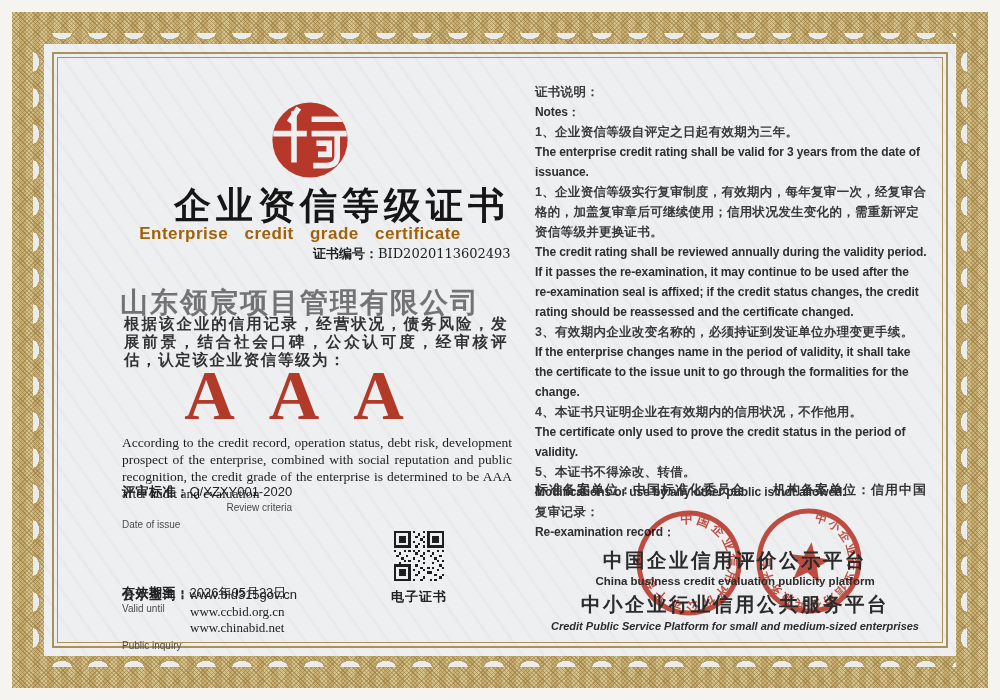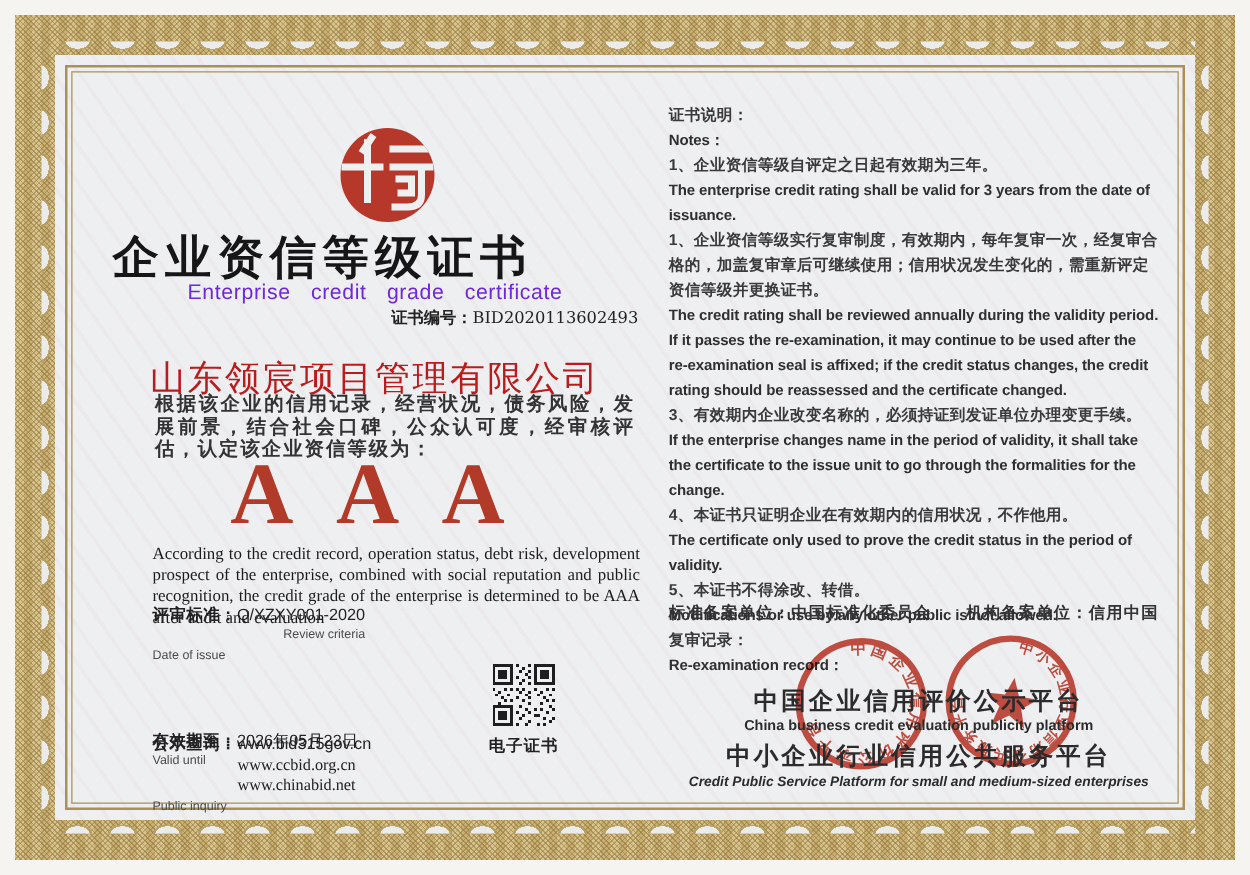--- a/index.html
+++ b/index.html
@@ -27,29 +27,29 @@
     background-image:radial-gradient(ellipse 10px 16px at 11px 18px, rgba(237,239,241,.95) 0 60%, #b69d62 61% 72%, rgba(237,239,241,0) 73%);
     background-size:11px 36px;}
   .paper{position:absolute;inset:44px;background:#edeff1;}
   .paper::after{content:"";position:absolute;inset:0;
     background:repeating-linear-gradient(55deg, rgba(205,140,140,.06) 0 3px, rgba(255,255,255,0) 3px 17px);}
   .inner-frame{position:absolute;inset:52px;border:2px solid #ab9157;pointer-events:none;}
   .inner-frame::before{content:"";position:absolute;inset:3px;border:1px solid #ab9157;}
 
   
   .logo{position:absolute;left:270px;top:100px;width:80px;height:80px;}
-  .title-zh{position:absolute;left:90px;top:181px;width:420px;text-align:left;
+  .title-zh{position:absolute;left:90px;top:181px;width:420px;text-align:right;
     font-size:37px;font-weight:900;letter-spacing:5px;color:#161616;white-space:nowrap;}
   .title-en{position:absolute;left:90px;top:224px;width:420px;text-align:center;
-    font-size:17px;font-weight:400;letter-spacing:.5px;word-spacing:11px;color:#6d28d9;}
+    font-size:17px;font-weight:700;letter-spacing:.5px;word-spacing:11px;color:#a16207;}
   .cert-no{position:absolute;left:313px;top:245px;font-size:13px;color:#222;white-space:nowrap;}
   .cert-no .lbl{font-weight:700;}
   .cert-no .num{font-family:"DejaVu Serif",serif;}
   .company{position:absolute;left:90px;top:284px;width:420px;text-align:center;
-    font-size:28px;font-weight:400;letter-spacing:2px;color:#b91c1c;white-space:nowrap;}
+    font-size:28px;font-weight:700;letter-spacing:2px;color:#737373;white-space:nowrap;}
   .statement-zh{position:absolute;left:124px;top:315px;width:384px;
     font-size:15.5px;font-weight:700;line-height:18px;letter-spacing:1.6px;
     text-align:justify;color:#333;}
   .grade{position:absolute;left:90px;top:356px;width:420px;text-align:center;padding-left:22px;box-sizing:border-box;
     font-family:"Liberation Serif",serif;font-size:70px;font-weight:700;letter-spacing:34px;color:#b23a28;}
   .statement-en{position:absolute;left:122px;top:434px;width:390px;
     font-family:"Liberation Serif",serif;font-size:13.5px;line-height:17px;color:#1c1c1c;text-align:justify;}
   .field{position:absolute;left:122px;}
   .f1{top:483px;text-align:right;} .f2{top:518px;} .f3{top:584px;} .f4{top:586px;}
   .field .row{font-size:13px;color:#222;}

